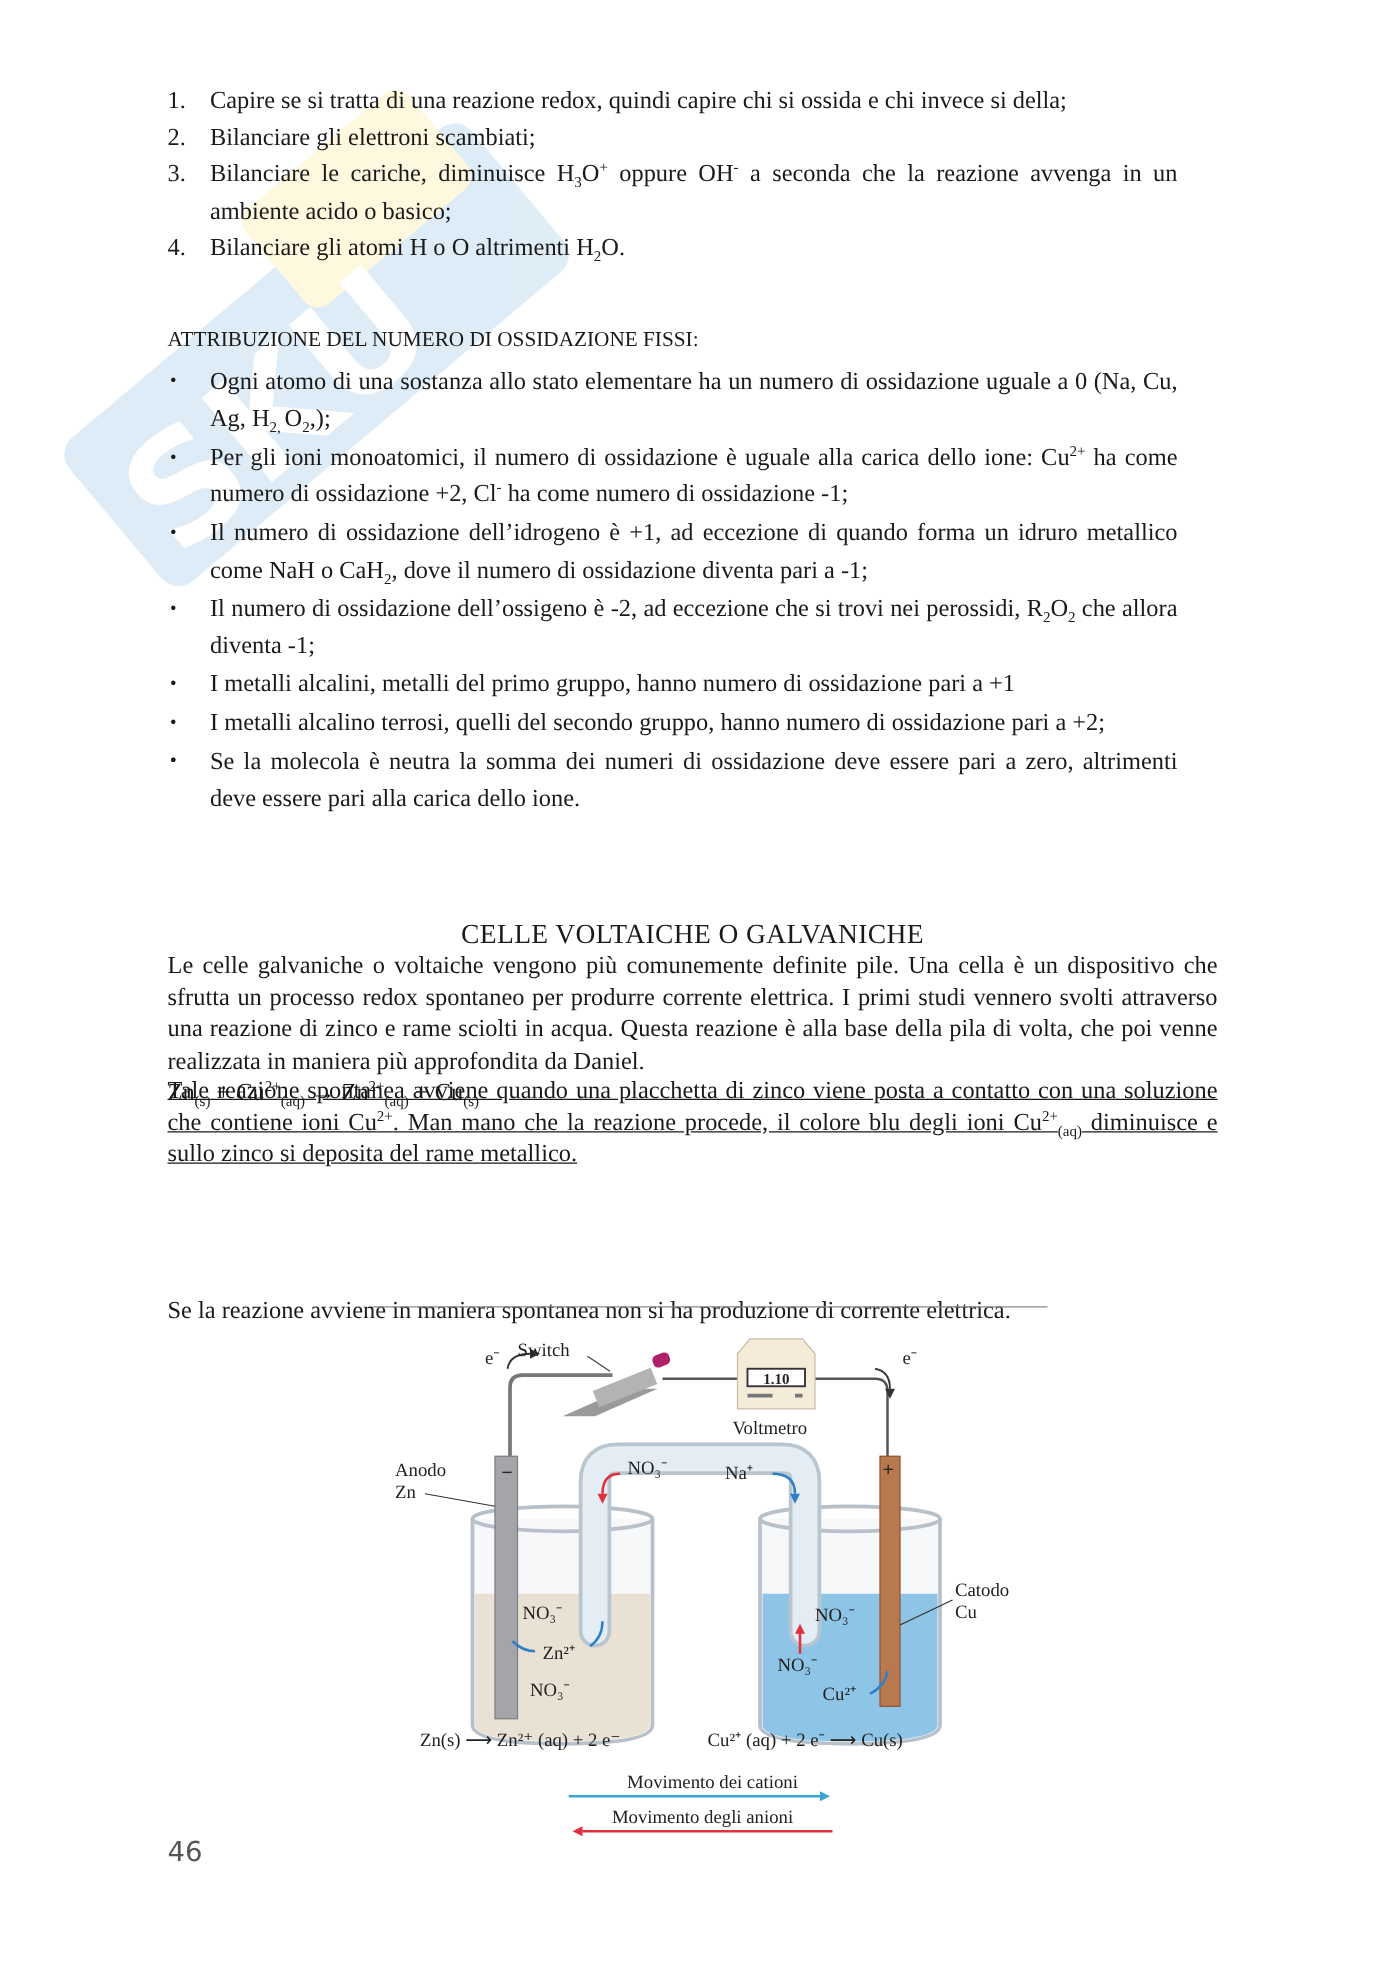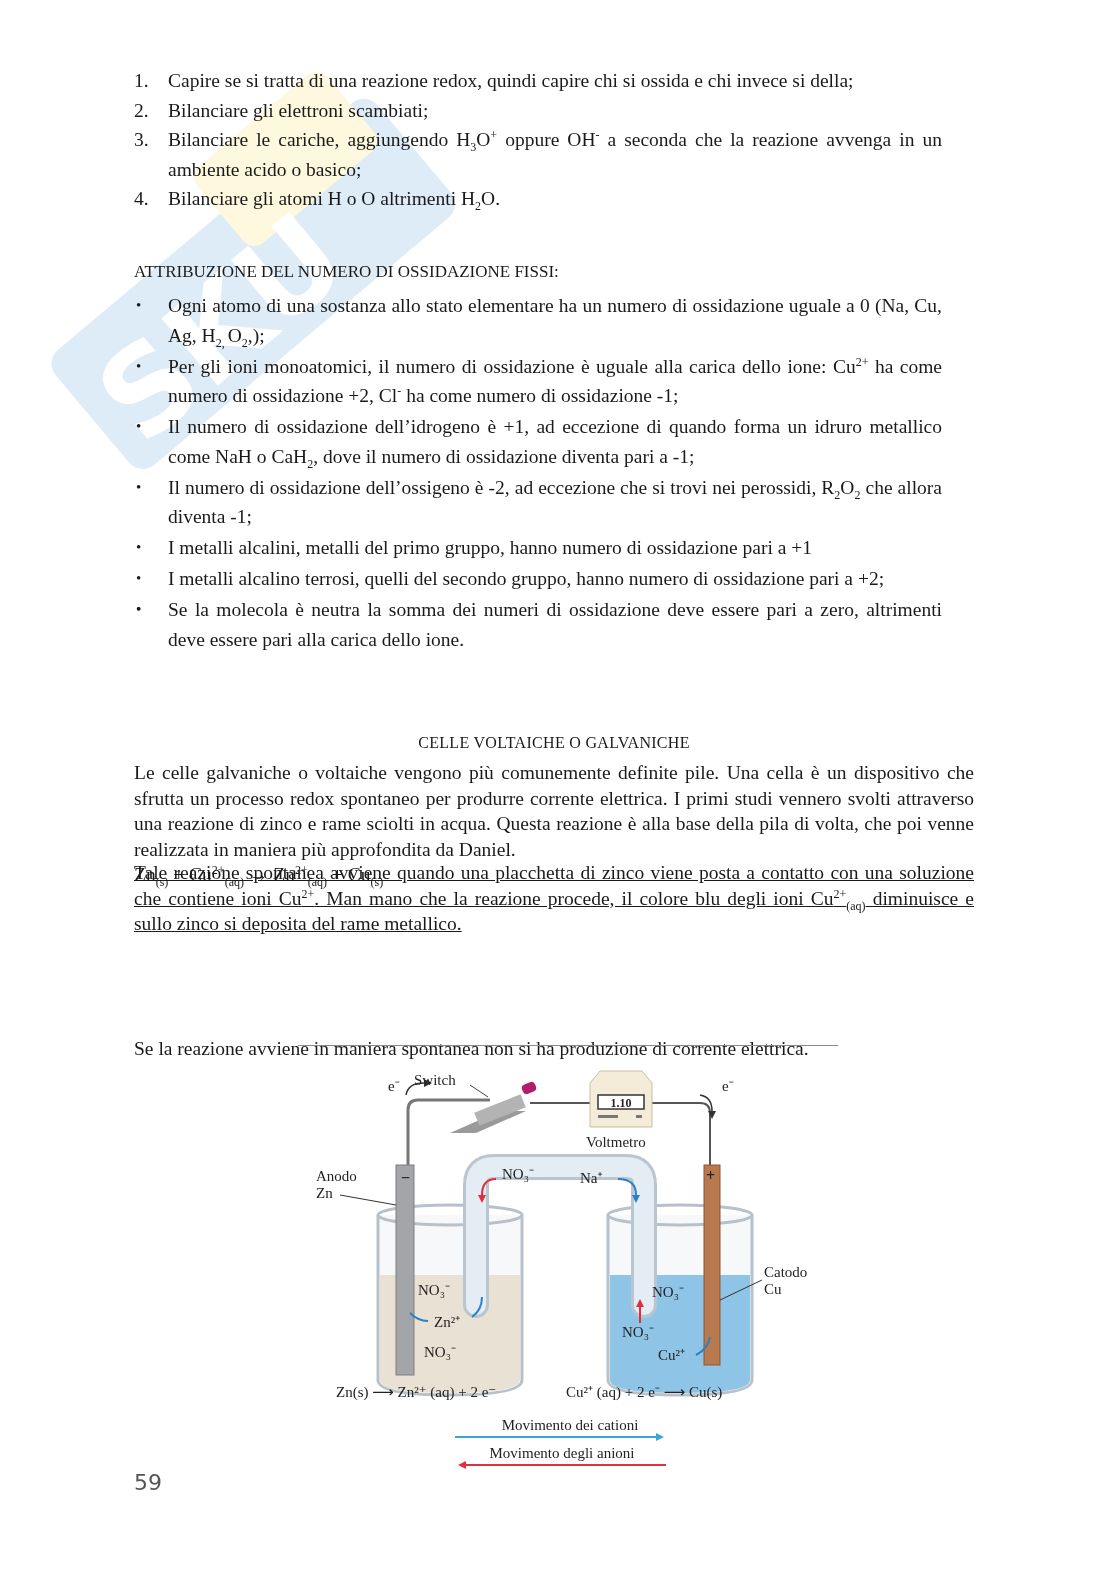--- a/index.html
+++ b/index.html
@@ -8,21 +8,21 @@
   .watermark { position: absolute; left: 20px; top: 40px; width: 460px; height: 480px; pointer-events: none; }
   .page { position: absolute; left: 0; top: 0; width: 1116px; }
   .txt { font-size: 19.5px; line-height: 29.5px; }
   ol.steps { position: absolute; left: 134px; top: 66px; width: 808px; margin: 0; padding: 0; list-style: none; }
   ol.steps li { position: relative; padding-left: 34px; text-align: justify; }
   ol.steps li .num { position: absolute; left: 0; top: 0; }
   .h-attr { position: absolute; left: 134px; top: 262px; font-size: 17px; }
   ul.rules { position: absolute; left: 134px; top: 291px; width: 808px; margin: 0; padding: 0; list-style: none; }
   ul.rules li { position: relative; padding-left: 34px; text-align: justify; margin-bottom: 1.5px; }
   ul.rules li .bul { position: absolute; left: 2px; top: 0; font-size: 15px; }
-  .sec-title { position: absolute; left: 134px; width: 840px; top: 734px; text-align: center; font-size: 16px; letter-spacing: 0.3px; }
+  .sec-title { position: absolute; left: 134px; width: 840px; top: 734px; text-align: center; font-size: 22px; letter-spacing: 0.3px; }
   .para { position: absolute; left: 134px; width: 840px; font-size: 19.5px; line-height: 25.5px; text-align: justify; text-align-last: left; }
   .eq { position: absolute; left: 134px; width: 840px; top: 864px; text-align: left; font-size: 19.5px; }
   sub, sup { font-size: 12px; line-height: 0; }
   .rule-line { position: absolute; left: 298px; top: 1045px; width: 540px; height: 1px; background: #8a8a8a; }
   .figure { position: absolute; left: 300px; top: 1055px; width: 540px; height: 420px; }
   .page-num { position: absolute; left: 134px; top: 1470px; font-family: "DejaVu Sans", sans-serif; font-size: 22px; color: #555; }
 </style>
 </head>
 <body>
 
@@ -40,21 +40,21 @@
     <li>
       <span class="num">1.</span>
       <span>Capire se si tratta di una reazione redox, quindi capire chi si ossida e chi invece si della;</span>
     </li>
     <li>
       <span class="num">2.</span>
       <span>Bilanciare gli elettroni scambiati;</span>
     </li>
     <li>
       <span class="num">3.</span>
-      <span>Bilanciare le cariche, aggiungendo H</span><sub>3</sub><span>O</span><sup>+</sup><span> oppure OH</span><sup>-</sup><span> a seconda che la reazione avvenga in un ambiente acido o basico;</span>
+      <span>Bilanciare le cariche, diminuisce H</span><sub>3</sub><span>O</span><sup>+</sup><span> oppure OH</span><sup>-</sup><span> a seconda che la reazione avvenga in un ambiente acido o basico;</span>
     </li>
     <li>
       <span class="num">4.</span>
       <span>Bilanciare gli atomi H o O altrimenti H</span><sub>2</sub><span>O.</span>
     </li>
   </ol>
 
   <div class="h-attr">ATTRIBUZIONE DEL NUMERO DI OSSIDAZIONE FISSI:</div>
 
   <ul class="rules txt">
@@ -160,14 +160,14 @@
     <text x="266" y="342" font-size="15" fill="#222">Cu²⁺ (aq) + 2 e⁻ ⟶ Cu(s)</text>
 
     <text x="270" y="375" font-size="15" text-anchor="middle" fill="#222">Movimento dei cationi</text>
     <line x1="155" y1="382" x2="358" y2="382" stroke="#3aa6d8" stroke-width="2"></line>
     <polygon points="356,378 364,382 356,386" fill="#3aa6d8"></polygon>
     <text x="262" y="403" font-size="15" text-anchor="middle" fill="#222">Movimento degli anioni</text>
     <line x1="166" y1="410" x2="366" y2="410" stroke="#e0303f" stroke-width="2"></line>
     <polygon points="166,406 158,410 166,414" fill="#e0303f"></polygon>
   </svg>
 
-  <div class="page-num">59</div>
+  <div class="page-num">46</div>
 </div>
 
 </body></html>

